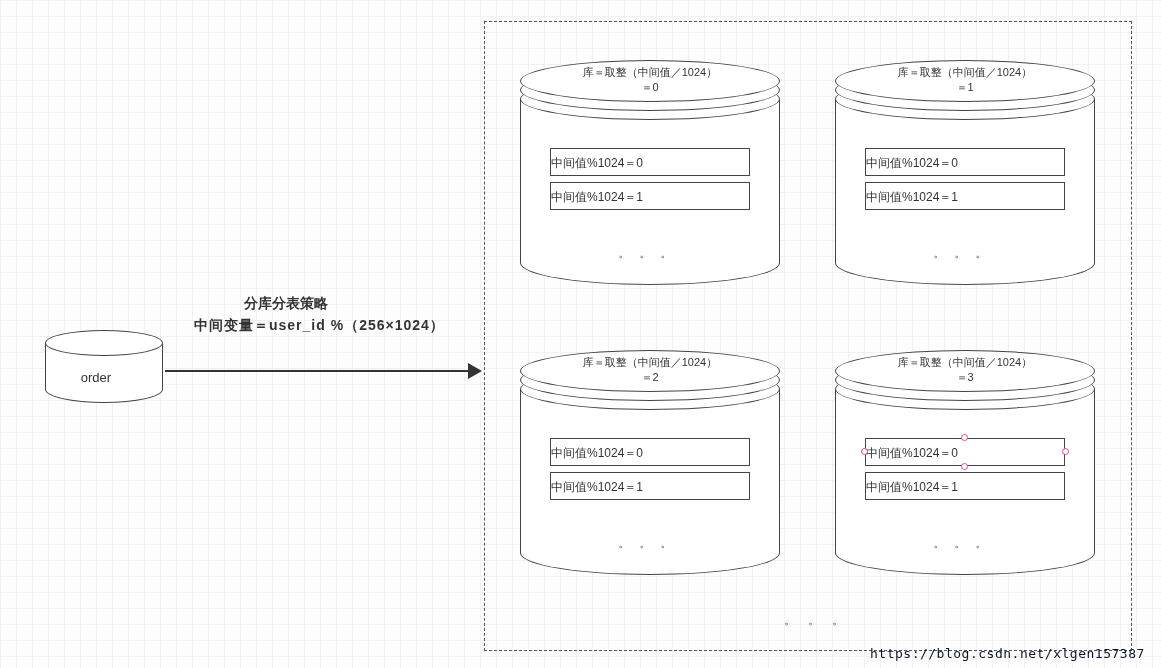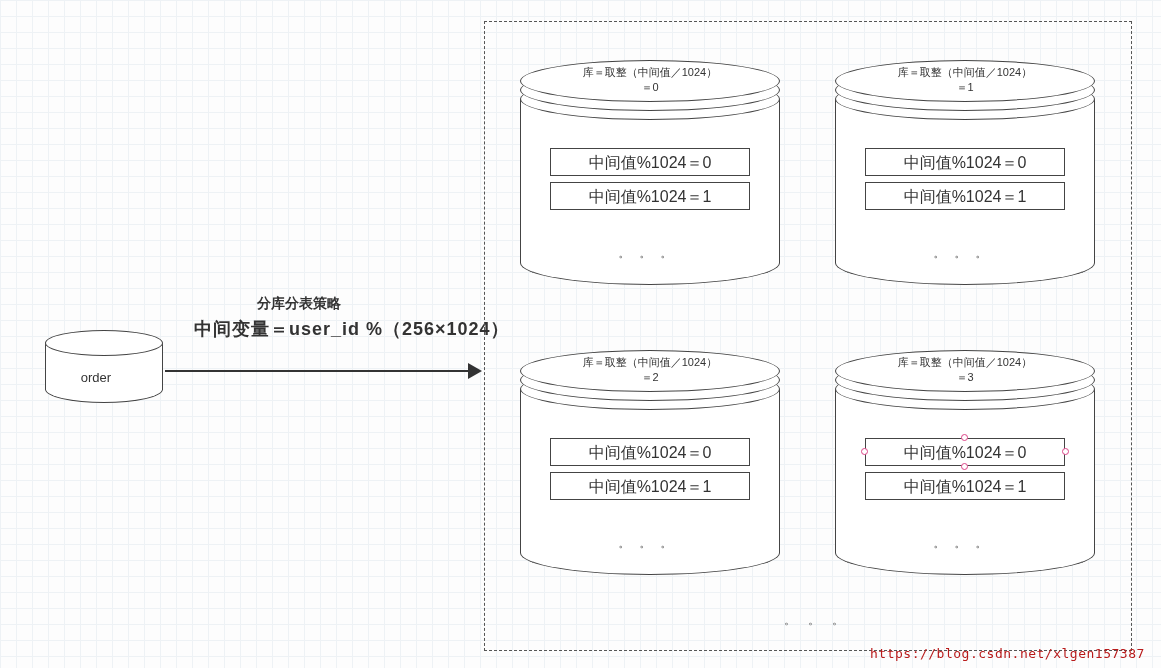--- a/index.html
+++ b/index.html
@@ -21,22 +21,22 @@
 
   
   .small-db {
     left: 45px; top: 330px; width: 118px; height: 82px;
   }
   .small-db .cap { position: absolute; left: 0; top: 0; width: 118px; height: 26px; border: 1.5px solid #444; border-radius: 50%; background: #fff; }
   .small-db .body { position: absolute; left: 0; top: 13px; width: 118px; height: 60px; border: 1.5px solid #444; border-top: none; border-radius: 0 0 60px 60px / 0 0 14px 14px; background: #fff; }
   .small-db .label { position: absolute; left: 0; top: 40px; width: 102px; text-align: center; font-size: 13px; }
 
   .single-db-title { left: 80px; top: 297px; font-size: 16px; font-weight: bold; margin-top: 36px; }
-  .strategy-line1 { left: 257px; top: 295px; font-size: 14px; font-weight: bold; }
-  .strategy-line2 { left: 194px; top: 317px; font-size: 18px; font-weight: bold; letter-spacing: 1px;}
+  .strategy-line1 { left: 244px; top: 295px; font-size: 14px; font-weight: bold; }
+  .strategy-line2 { left: 194px; top: 317px; font-size: 14px; font-weight: bold; letter-spacing: 1px;}
 
   
   .arrow-line { left: 165px; top: 370px; width: 307px; height: 0; border-top: 2px solid #333; }
   .arrow-head {
     left: 468px; top: 363px; width: 0; height: 0;
     border-top: 8px solid transparent;
     border-bottom: 8px solid transparent;
     border-left: 14px solid #333;
   }
 
@@ -59,37 +59,37 @@
     border-radius: 0 0 130px 130px / 0 0 22px 22px;
     background: #fff; z-index:1;
   }
   .db .title {
     position: absolute; left: 0; top: 5px; width: 260px; text-align: center;
     font-size: 11px; line-height: 1.4; z-index:5; color:#333;
   }
   .db .slot {
     position: absolute; left: 30px; width: 200px; height: 28px;
     border: 1.3px solid #444; background: #fff; z-index: 5;
-    text-align: center; line-height: 28px; font-size: 16px;
+    text-align: left; line-height: 28px; font-size: 12px;
   }
   .db .slot1 { top: 88px; }
   .db .slot2 { top: 122px; }
   .db .dots { position: absolute; left:0; width: 260px; top: 186px; text-align:center; font-size:11px; letter-spacing: 10px; z-index:5; color:#555;}
 
   
   .handle { position: absolute; width: 7px; height: 7px; border: 1px solid #d48; background: #fff; border-radius: 50%; z-index: 6; }
 
   #db0 { left: 520px; top: 60px; }
   #db1 { left: 835px; top: 60px; }
   #db2 { left: 520px; top: 350px; }
   #db3 { left: 835px; top: 350px; }
 
   .group-dots { left: 784px; top: 612px; font-size: 12px; letter-spacing: 12px; color: #555; }
 
-  .watermark { left: 870px; top: 646px; font-size: 13px; color: #b91c1c; font-family: monospace; letter-spacing: 0.5px;}
+  .watermark { left: 870px; top: 646px; font-size: 13px; color: #0f172a; font-family: monospace; letter-spacing: 0.5px;}
 </style>
 </head>
 <body>
 
 <div class="abs single-db-title">单个DB</div>
 <div class="abs small-db">
   <div class="body"></div>
   <div class="cap"></div>
   <div class="label">order</div>
 </div>

